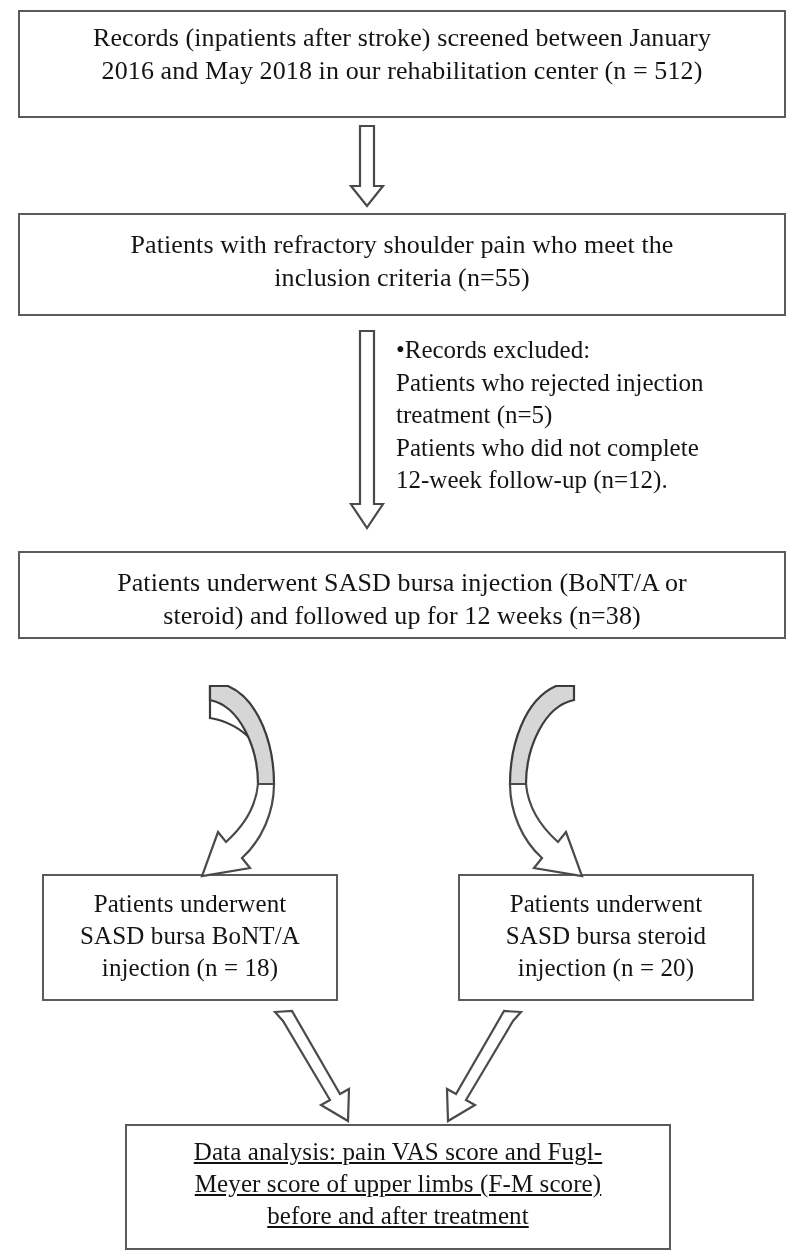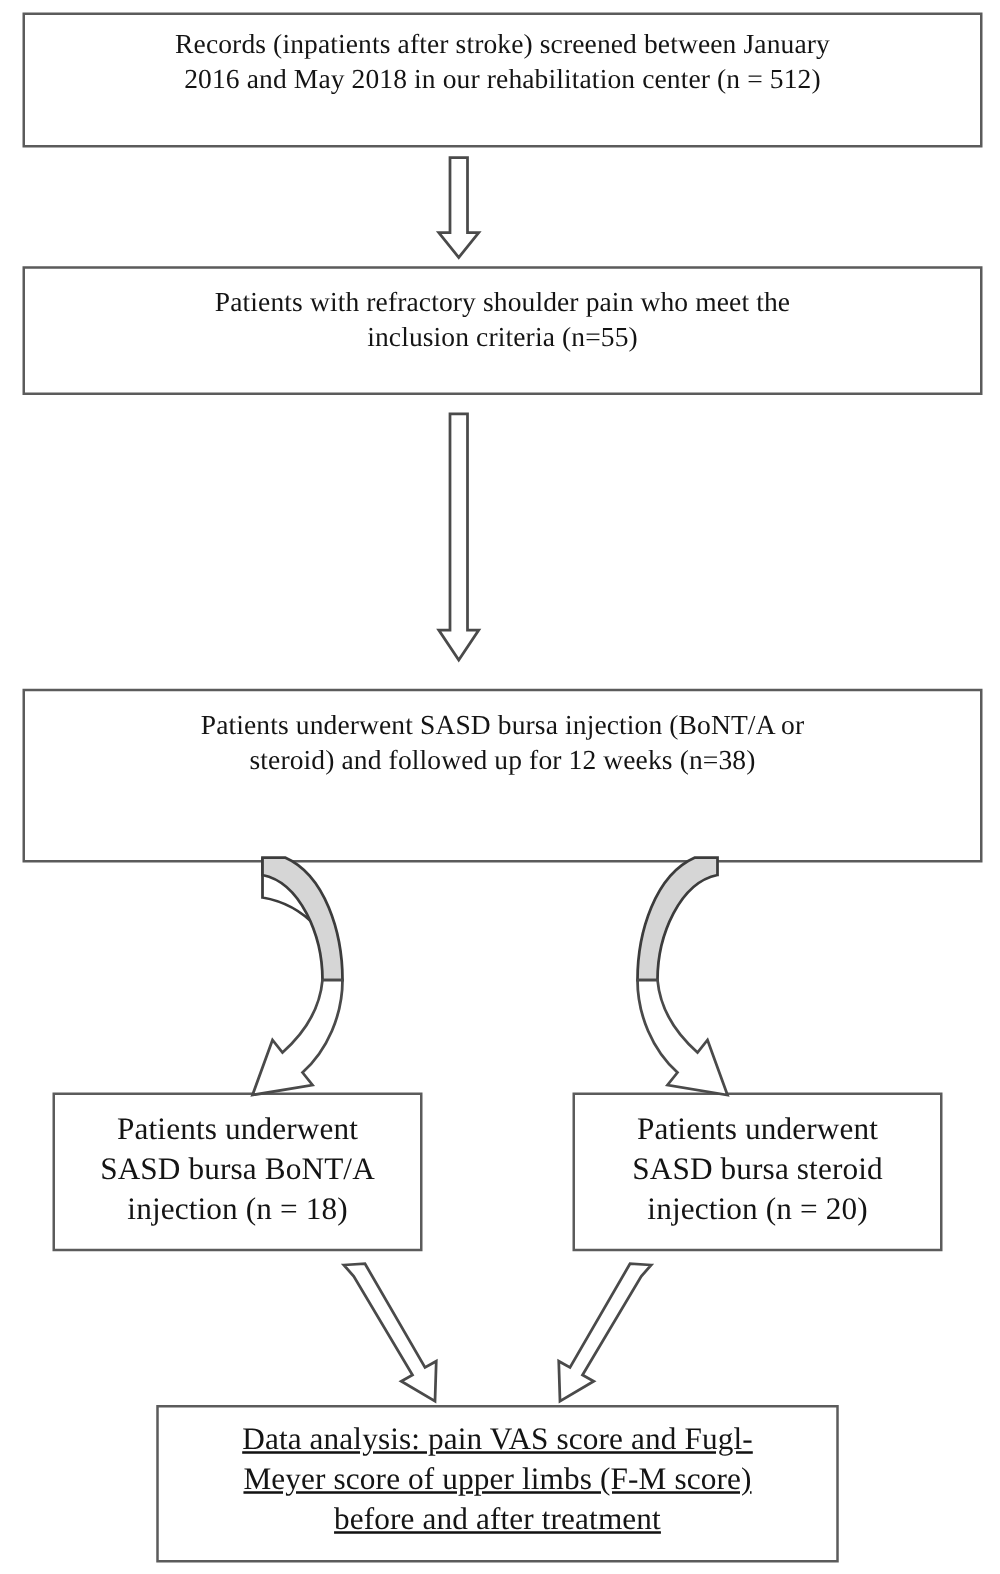--- a/index.html
+++ b/index.html
@@ -24,39 +24,39 @@
     border: 2px solid #5b5b5b;
     background: #ffffff;
     display: flex;
     align-items: flex-start;
     justify-content: center;
     text-align: center;
   }
   .node .node-text {
     display: block;
     width: 100%;
-    font-size: 22px;
+    font-size: 26px;
     line-height: 1.27;
     letter-spacing: 0.1px;
     color: #141414;
     white-space: pre-line;
   }
   
   #node-screened {
     left: 18px; top: 10px; width: 768px; height: 108px;
   }
   #node-screened .node-text { padding-top: 9px; }
 
   #node-inclusion {
     left: 18px; top: 213px; width: 768px; height: 103px;
   }
   #node-inclusion .node-text { padding-top: 13px; }
 
   #node-injection {
-    left: 18px; top: 551px; width: 768px; height: 139px;
+    left: 18px; top: 551px; width: 768px; height: 88px;
   }
   #node-injection .node-text { padding-top: 13px; }
 
   #node-bont {
     left: 42px; top: 874px; width: 296px; height: 127px;
   }
   #node-bont .node-text { padding-top: 12px; font-size: 25px; }
 
   #node-steroid {
     left: 458px; top: 874px; width: 296px; height: 127px;
@@ -109,20 +109,25 @@
   <div class="node" id="node-screened">
     <span class="node-text">Records (inpatients after stroke) screened between January
 2016 and May 2018 in our rehabilitation center (n = 512)</span>
   </div>
 
   <div class="node" id="node-inclusion">
     <span class="node-text">Patients with refractory shoulder pain who meet the
 inclusion criteria (n=55)</span>
   </div>
 
+  <div id="exclusion-note">•Records excluded:
+Patients who rejected injection
+treatment (n=5)
+Patients who did not complete
+12-week follow-up (n=12).</div>
 
   <div class="node" id="node-injection">
     <span class="node-text">Patients underwent SASD bursa injection (BoNT/A or
 steroid) and followed up for 12 weeks (n=38)</span>
   </div>
 
   <div class="node" id="node-bont">
     <span class="node-text">Patients underwent
 SASD bursa BoNT/A
 injection (n = 18)</span>

